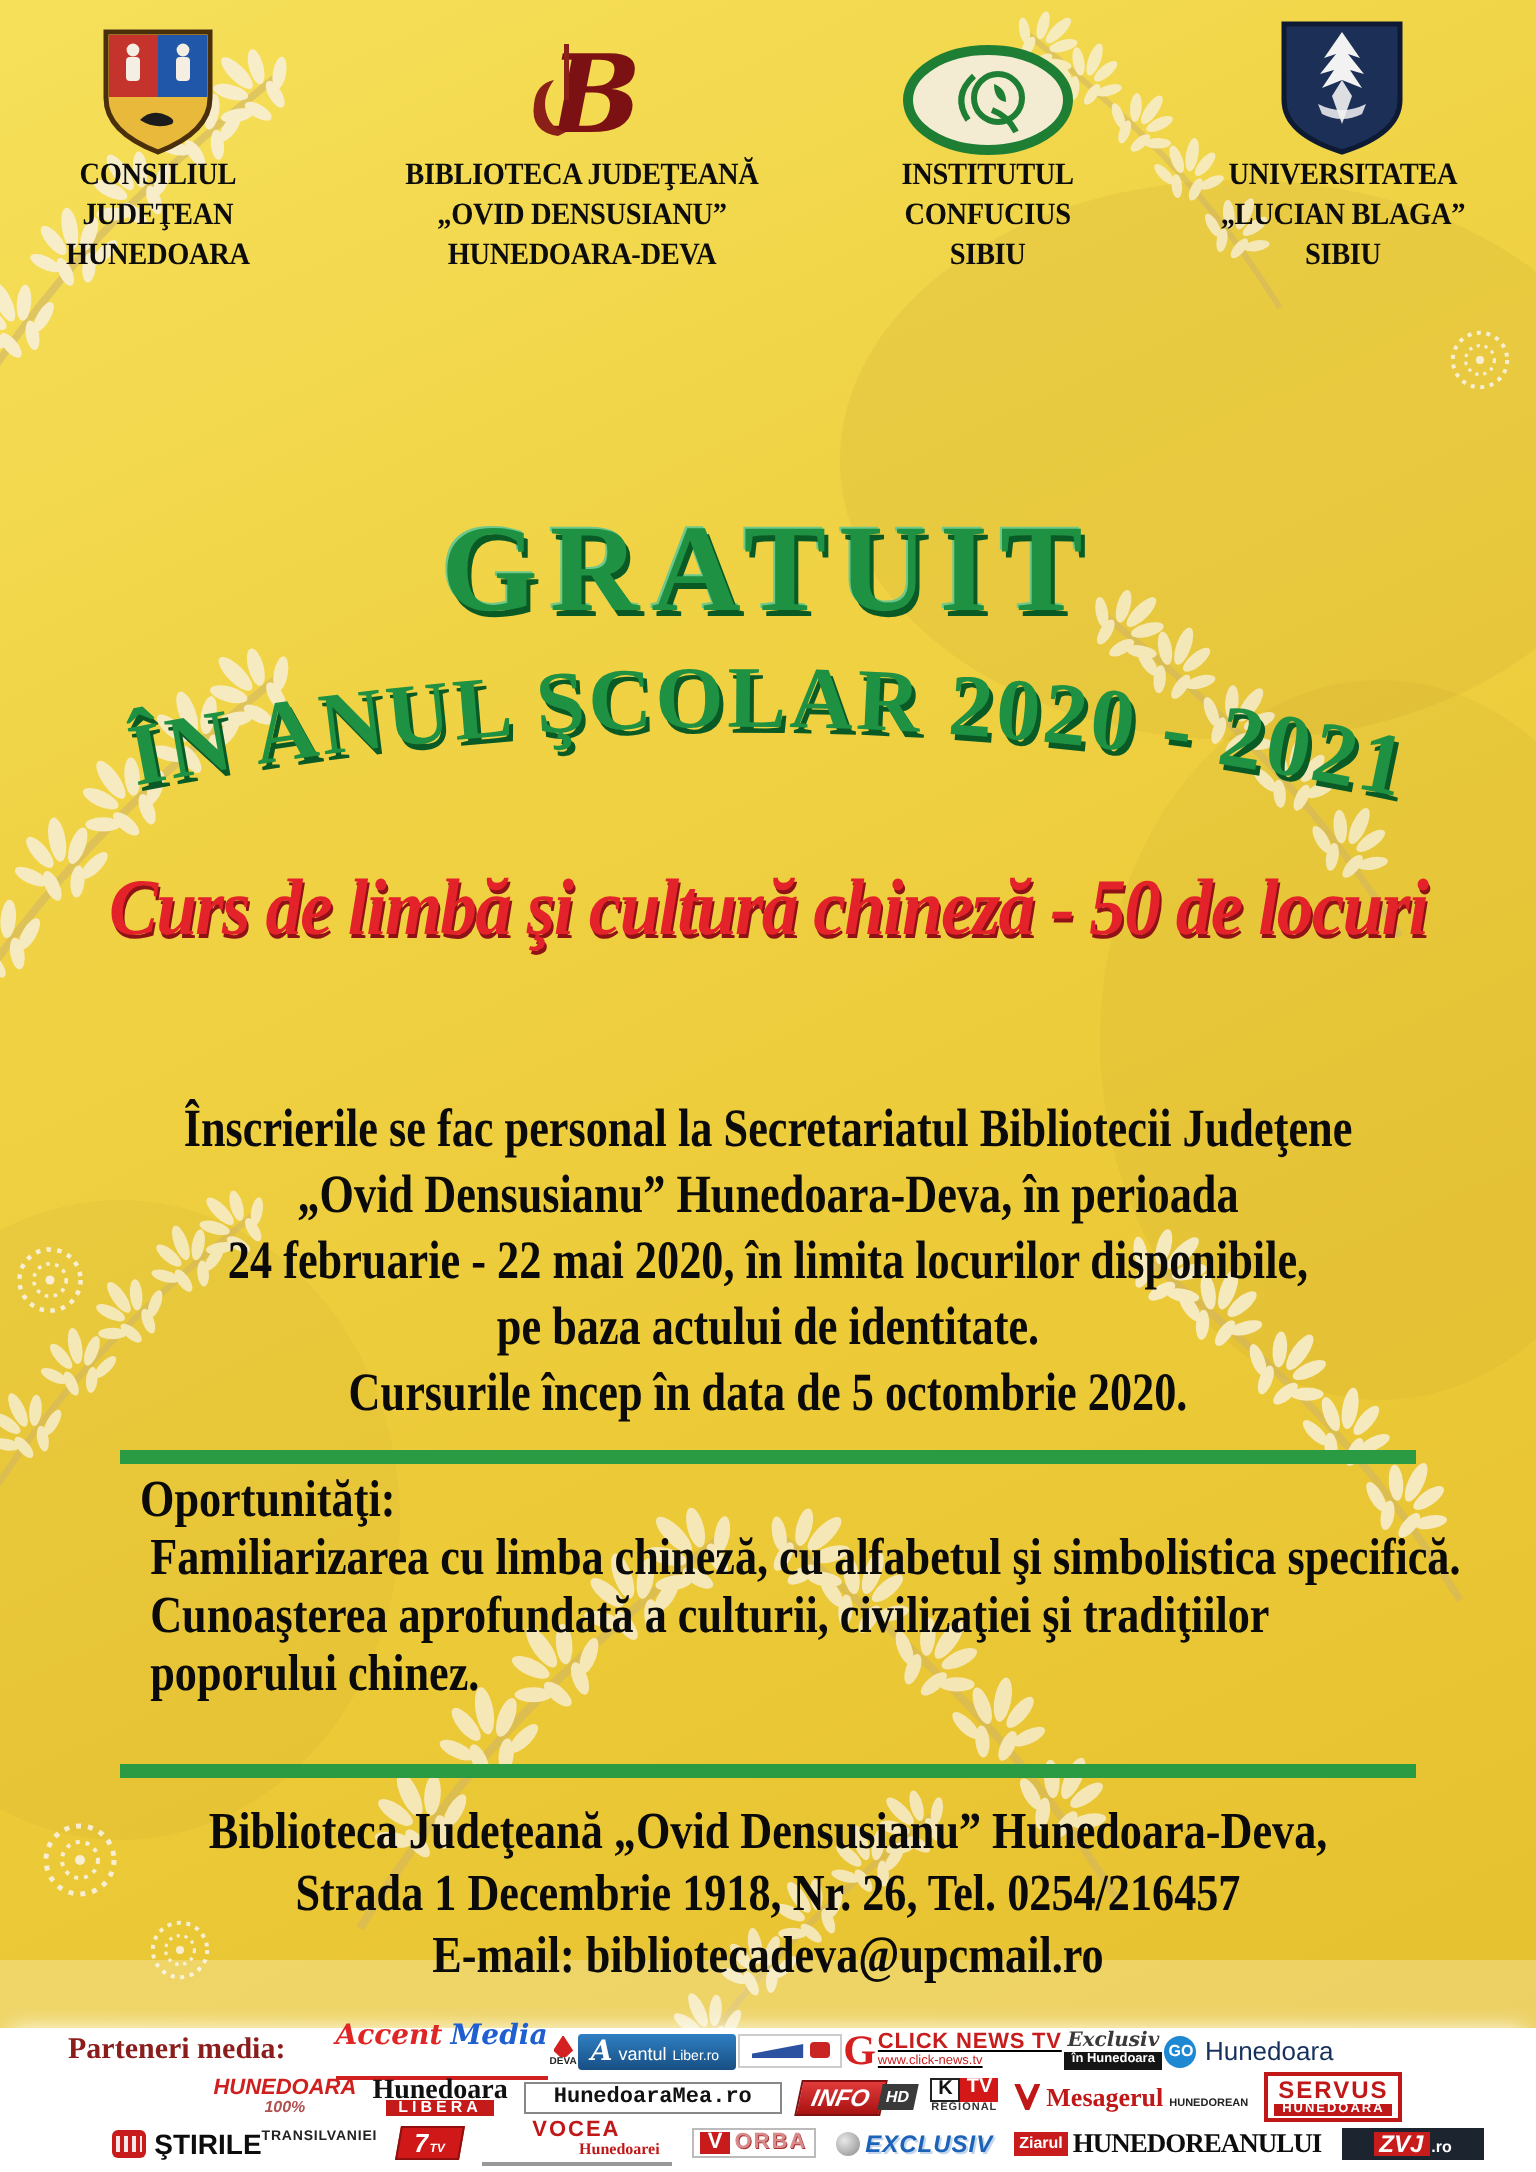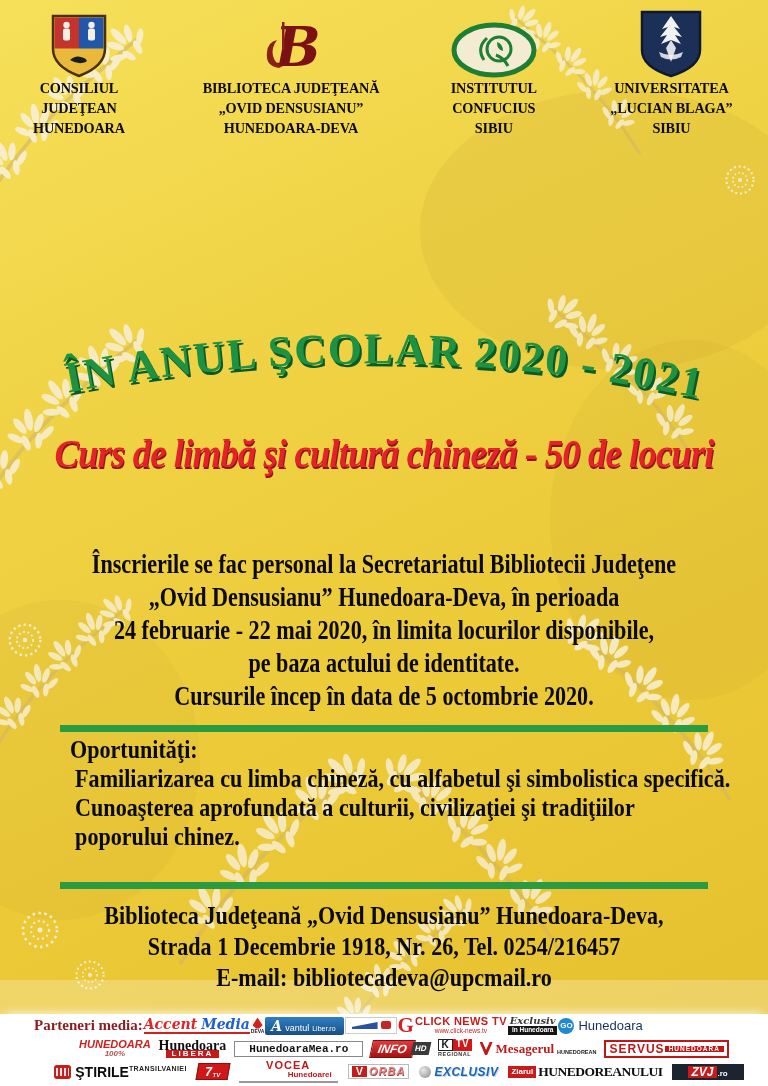--- a/index.html
+++ b/index.html
@@ -54,41 +54,41 @@
   
   .footer{position:absolute;left:0;right:0;bottom:0;height:72px;background:#ffffff;z-index:3;
       font-family:"Liberation Sans",sans-serif;box-shadow:0 -6px 10px -6px rgba(255,255,255,0.9);}
   .prow{display:flex;align-items:center;height:23px;}
   .prow1{padding-left:34px;gap:1px;}
   .prow2{justify-content:center;gap:8px;padding-left:40px;}
   .prow3{justify-content:center;gap:10px;padding-left:30px;}
   .p-label{color:#8b1d1d;font-weight:bold;font-size:15px;font-family:"Liberation Serif",serif;}
 
   .accent{font-family:"DejaVu Serif",serif;font-style:italic;font-weight:bold;font-size:14px;
-      border-bottom:2px solid #d02020;padding-bottom:1px;line-height:1;}
+      border-bottom:2px solid #d02020;padding-bottom:13px;line-height:1;margin-left:24px;}
   .accent .aw1{color:#e02525;} .accent .aw2{color:#1f5fd0;margin-left:4px;}
 
   .tvdeva{display:inline-flex;flex-direction:column;align-items:center;line-height:1;}
   .tvdeva .flame{width:10px;height:11px;background:#d42020;
       clip-path:polygon(50% 0,100% 70%,65% 100%,35% 100%,0 70%);}
   .tvdeva .txt{font-size:5px;color:#222;font-weight:bold;}
 
   .avantul{background:linear-gradient(#2f7fc2,#184f84);color:#fff;padding:2px 8px 2px 6px;
       font-size:9px;display:inline-flex;align-items:baseline;gap:3px;border-radius:2px;line-height:1;}
   .avantul .big{font-family:"DejaVu Serif",serif;font-size:14px;font-style:italic;font-weight:bold;}
   .avantul .sub{font-size:7px;}
 
   .emblem{display:inline-block;width:50px;height:15px;background:#fff;border:1px solid #ccc;position:relative;}
   .emblem::before{content:"";position:absolute;left:6px;top:4px;width:26px;height:7px;background:#2a52a0;
       clip-path:polygon(0 70%,100% 0,100% 100%,0 100%);}
   .emblem::after{content:"";position:absolute;right:5px;top:3px;width:10px;height:8px;background:#c92525;border-radius:2px;}
 
   .gletter{color:#d81f1f;font-weight:bold;font-size:21px;font-family:"Liberation Serif",serif;line-height:1;}
 
-  .click{display:inline-flex;flex-direction:column;align-items:center;line-height:1.05;}
+  .click{display:inline-flex;flex-direction:column;line-height:1.05;text-decoration:underline;}
   .click .l1{color:#c81d1d;font-weight:bold;font-size:11px;letter-spacing:0.4px;}
   .click .l2{color:#c81d1d;font-size:6.5px;}
 
   .exhd{display:inline-flex;flex-direction:column;align-items:center;line-height:1;}
   .exhd .scr{font-family:"DejaVu Serif",serif;font-style:italic;font-weight:bold;font-size:10px;color:#3a3a3a;}
   .exhd .band{background:#151515;color:#fff;font-size:6.5px;font-weight:bold;padding:1px 4px;}
 
   .go{display:inline-flex;align-items:center;gap:4px;}
   .go .circ{width:16px;height:16px;border-radius:50%;background:#1e88d2;color:#fff;font-size:8px;
       font-weight:bold;display:inline-flex;align-items:center;justify-content:center;}
@@ -117,46 +117,46 @@
   .ktv .k{background:#fff;border:1px solid #222;color:#111;font-weight:bold;font-size:10px;padding:0 3px;}
   .ktv .tv{background:#d41818;color:#fff;font-weight:bold;font-size:10px;padding:0 3px;}
   .ktv .sub{font-size:5.5px;color:#333;font-weight:bold;letter-spacing:0.5px;margin-top:1px;}
 
   .mesagerul{display:inline-flex;align-items:flex-end;gap:3px;line-height:1;}
   .mesagerul .mark{width:13px;height:13px;background:#c01818;
       clip-path:polygon(0 0,22% 0,50% 62%,78% 0,100% 0,58% 100%,42% 100%);}
   .mesagerul .nm{color:#c01818;font-weight:bold;font-size:13px;font-family:"Liberation Serif",serif;}
   .mesagerul .sub{font-size:5.5px;color:#222;font-weight:bold;}
 
-  .servus{display:inline-flex;flex-direction:row;align-items:center;border:2px solid #c01818;
+  .servus{display:inline-flex;flex-direction:column;align-items:center;border:2px solid #c01818;
       padding:1px 3px;background:#fff;line-height:1;}
   .servus .nm{color:#c01818;font-weight:bold;font-size:12px;letter-spacing:1px;}
   .servus .band{background:#c01818;color:#fff;font-size:6.5px;font-weight:bold;letter-spacing:1px;
       padding:0 4px;margin-top:1px;}
 
   .stirile{display:inline-flex;align-items:center;gap:4px;}
   .stirile .icon{width:17px;height:14px;background:#c81c1c;border-radius:3px;position:relative;}
   .stirile .icon::before{content:"";position:absolute;inset:3px 2px;
       background:repeating-linear-gradient(90deg,#fff 0 2px,transparent 2px 4px);opacity:.9;}
   .stirile .txt{display:inline-flex;flex-direction:row;line-height:1;}
   .stirile .nm{font-weight:bold;font-size:14px;color:#0c0c0c;}
   .stirile .sub{font-size:7px;font-weight:bold;color:#222;letter-spacing:0.4px;}
 
   .tv7{background:#d01818;transform:skewX(-10deg);color:#fff;font-weight:bold;font-size:13px;
       padding:1px 7px;border:1px solid #8f0f0f;display:inline-flex;align-items:flex-end;gap:1px;line-height:1;}
   .tv7 .tvsm{font-size:6px;}
 
   .vocea{display:inline-flex;flex-direction:column;align-items:center;line-height:1;
       border-bottom:2px solid #999;padding:0 6px 2px;}
   .vocea .nm{color:#c01818;font-weight:bold;font-size:11px;letter-spacing:1px;}
-  .vocea .sub{color:#c01818;font-weight:bold;font-size:8px;font-family:Liberation Sans, sans-serif;margin-left:43px;}
+  .vocea .sub{color:#c01818;font-weight:bold;font-size:8px;font-family:Liberation Serif, serif;margin-left:43px;}
 
   .vorba{display:inline-flex;align-items:center;background:#fff;border:1px solid #bbb;padding:1px 3px;gap:2px;line-height:1;}
   .vorba .v{background:#c81c1c;color:#fff;font-weight:bold;font-size:11px;padding:0 4px;}
-  .vorba .rest{color:#d98a8a;font-weight:bold;font-size:11px;letter-spacing:1px;text-shadow:0.5px 0.5px 0 #a33;font-style:italic;}
+  .vorba .rest{color:#d98a8a;font-weight:bold;font-size:11px;letter-spacing:1px;text-shadow:0.5px 0.5px 0 #a33;}
 
   .exclusiv2{display:inline-flex;align-items:center;gap:3px;}
   .exclusiv2 .orb{width:12px;height:12px;border-radius:50%;background:radial-gradient(circle at 35% 35%,#e8e8e8,#8a8a8a);}
   .exclusiv2 .nm{color:#1b63b8;font-weight:bold;font-style:italic;font-size:12px;letter-spacing:0.5px;
       text-shadow:1px 1px 0 #c5d6ec;}
 
   .ziarul{display:inline-flex;align-items:center;line-height:1;}
   .ziarul .tag{background:#c81c1c;color:#fff;font-size:8px;font-weight:bold;padding:2px 3px;}
   .ziarul .nm{font-family:"Liberation Serif",serif;font-weight:bold;font-size:13.5px;color:#0d0d0d;
       letter-spacing:-0.5px;margin-left:2px;}
@@ -282,20 +282,21 @@
         </svg>
       </div>
       <div class="logo-name">
         <div>UNIVERSITATEA</div>
         <div>„LUCIAN BLAGA”</div>
         <div>SIBIU</div>
       </div>
     </div>
   </div>
 
+  <div id="t2" class="gt">GRATUIT</div>
   <div id="arcwrap" class="abs">
     <svg width="700" height="96" viewBox="0 0 700 96">
       <path id="arcPath" d="M 18 82 Q 350 14 682 88" fill="none"></path>
       <text font-size="44">
         <textPath href="#arcPath" startOffset="50%" text-anchor="middle">ÎN ANUL ŞCOLAR 2020 - 2021</textPath>
       </text>
     </svg>
   </div>
 
   <div id="course" class="abs">Curs de limbă şi cultură chineză - 50 de locuri</div>

